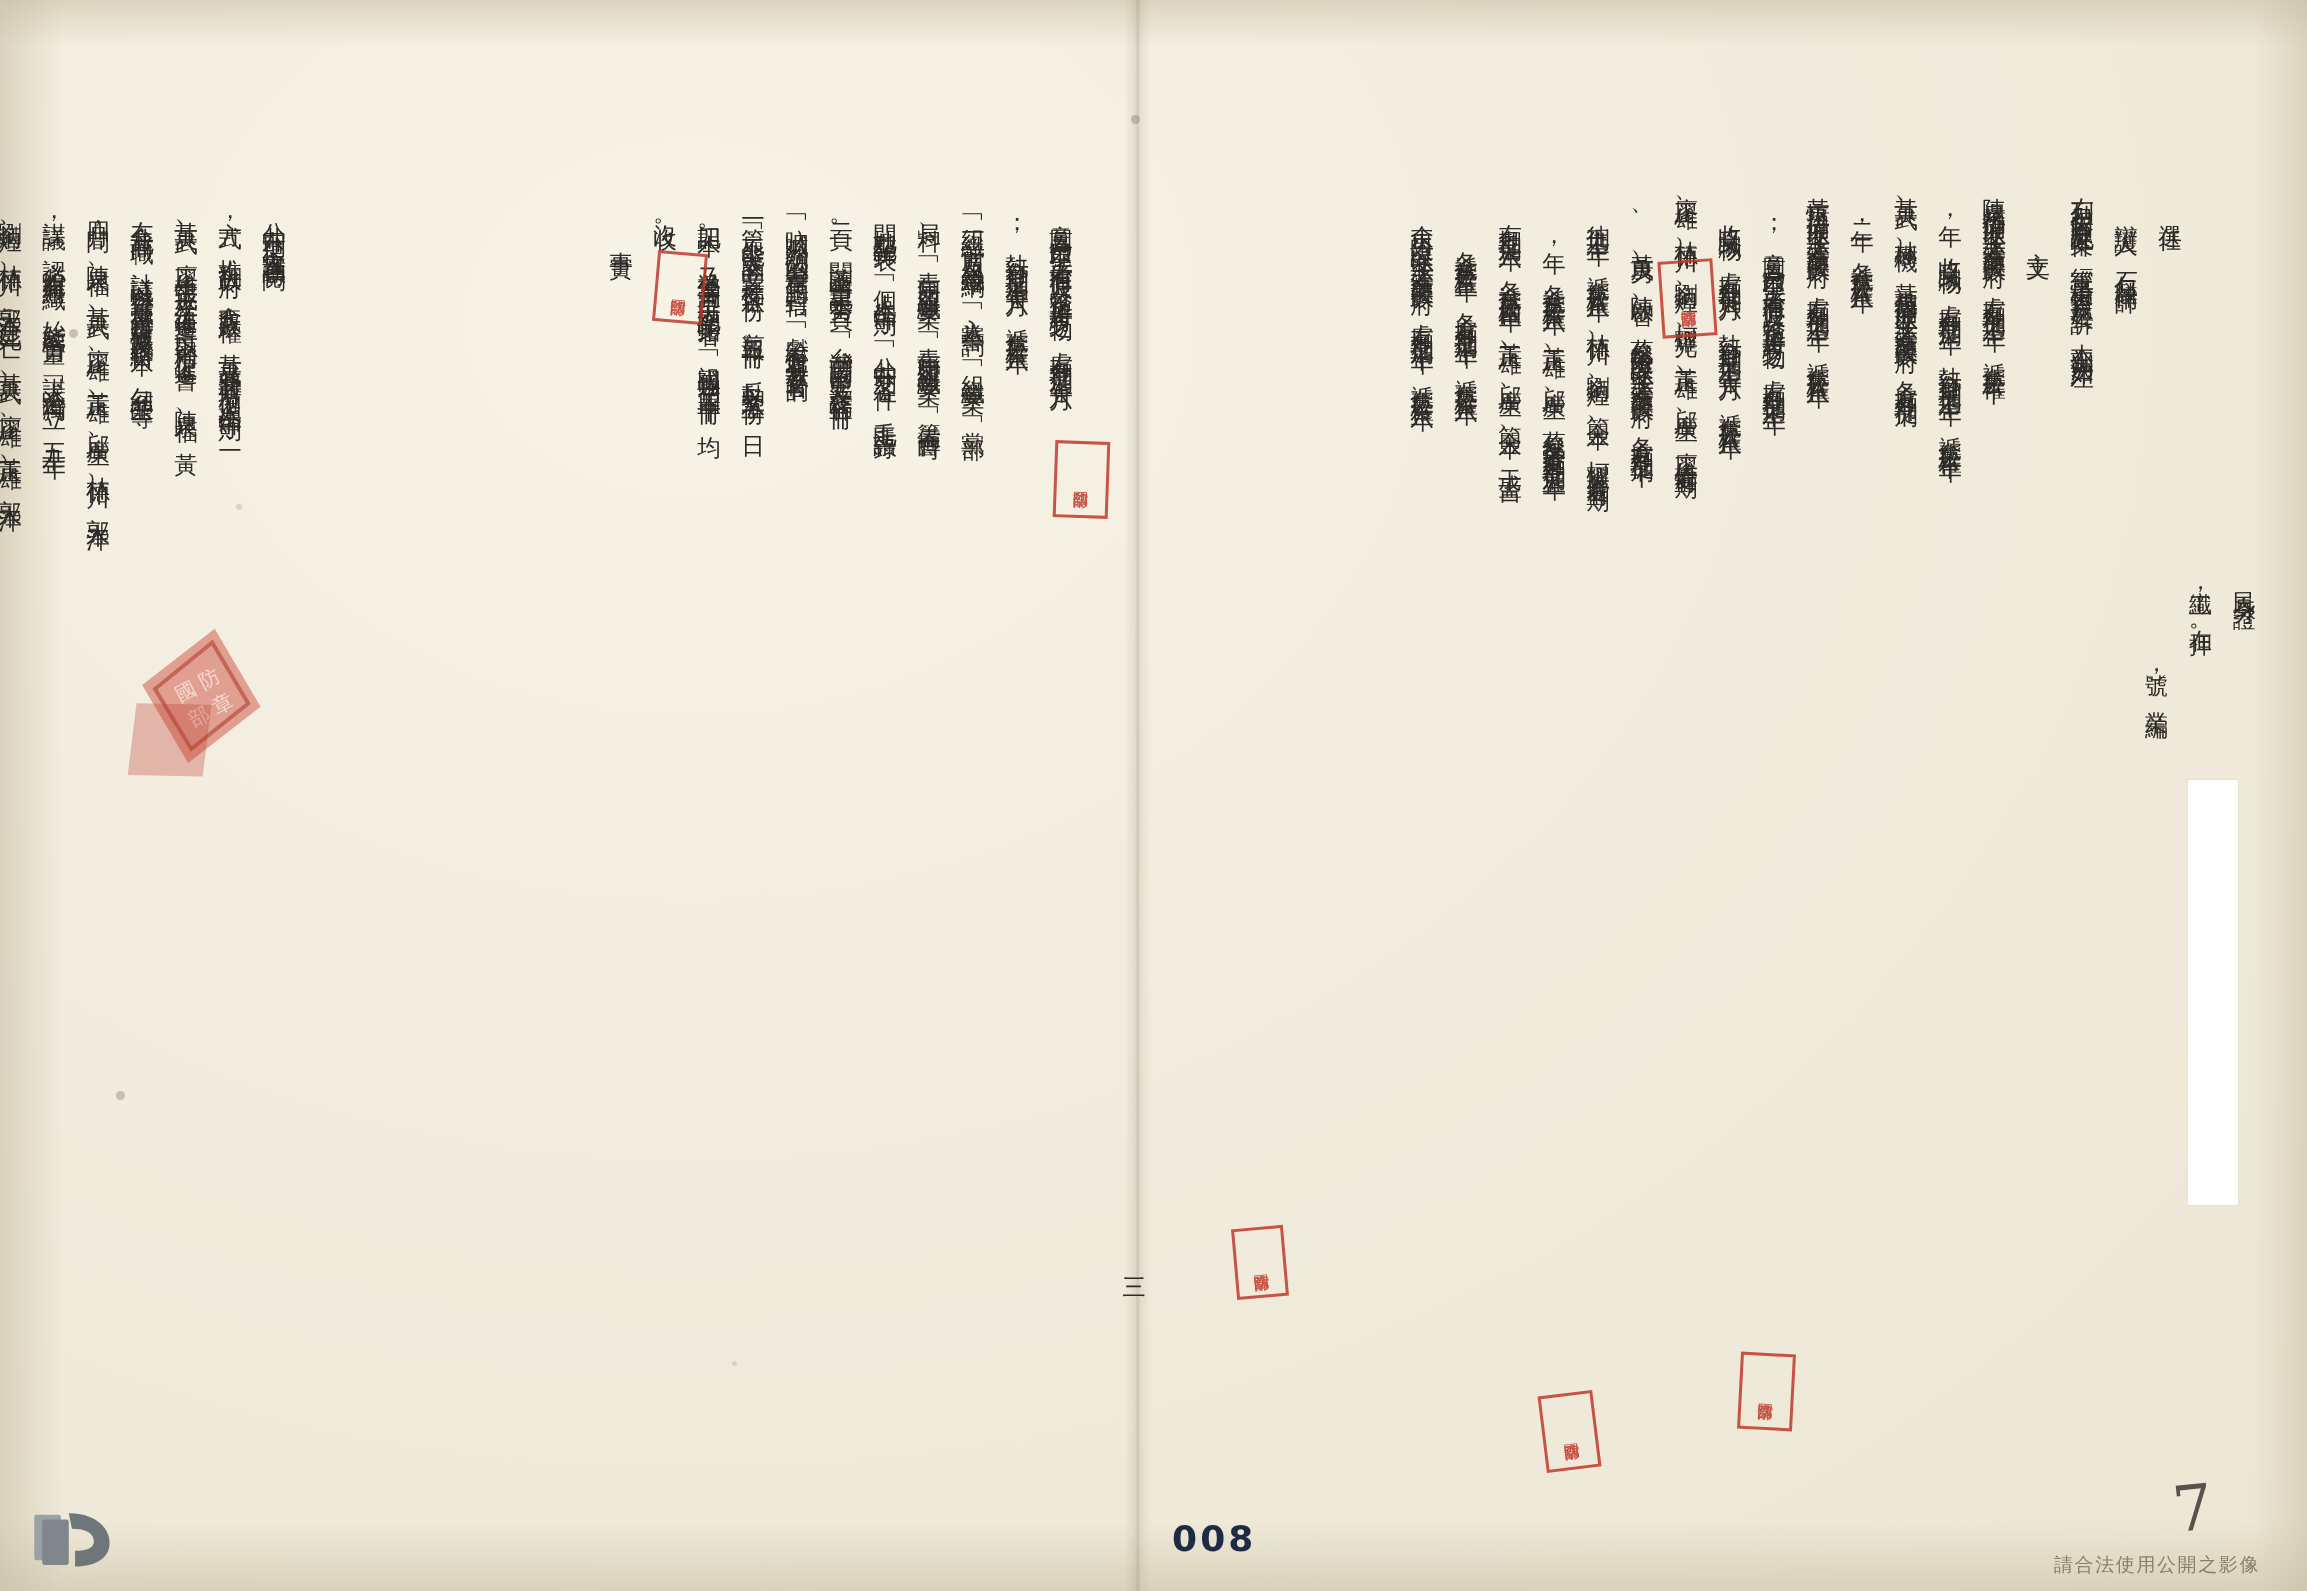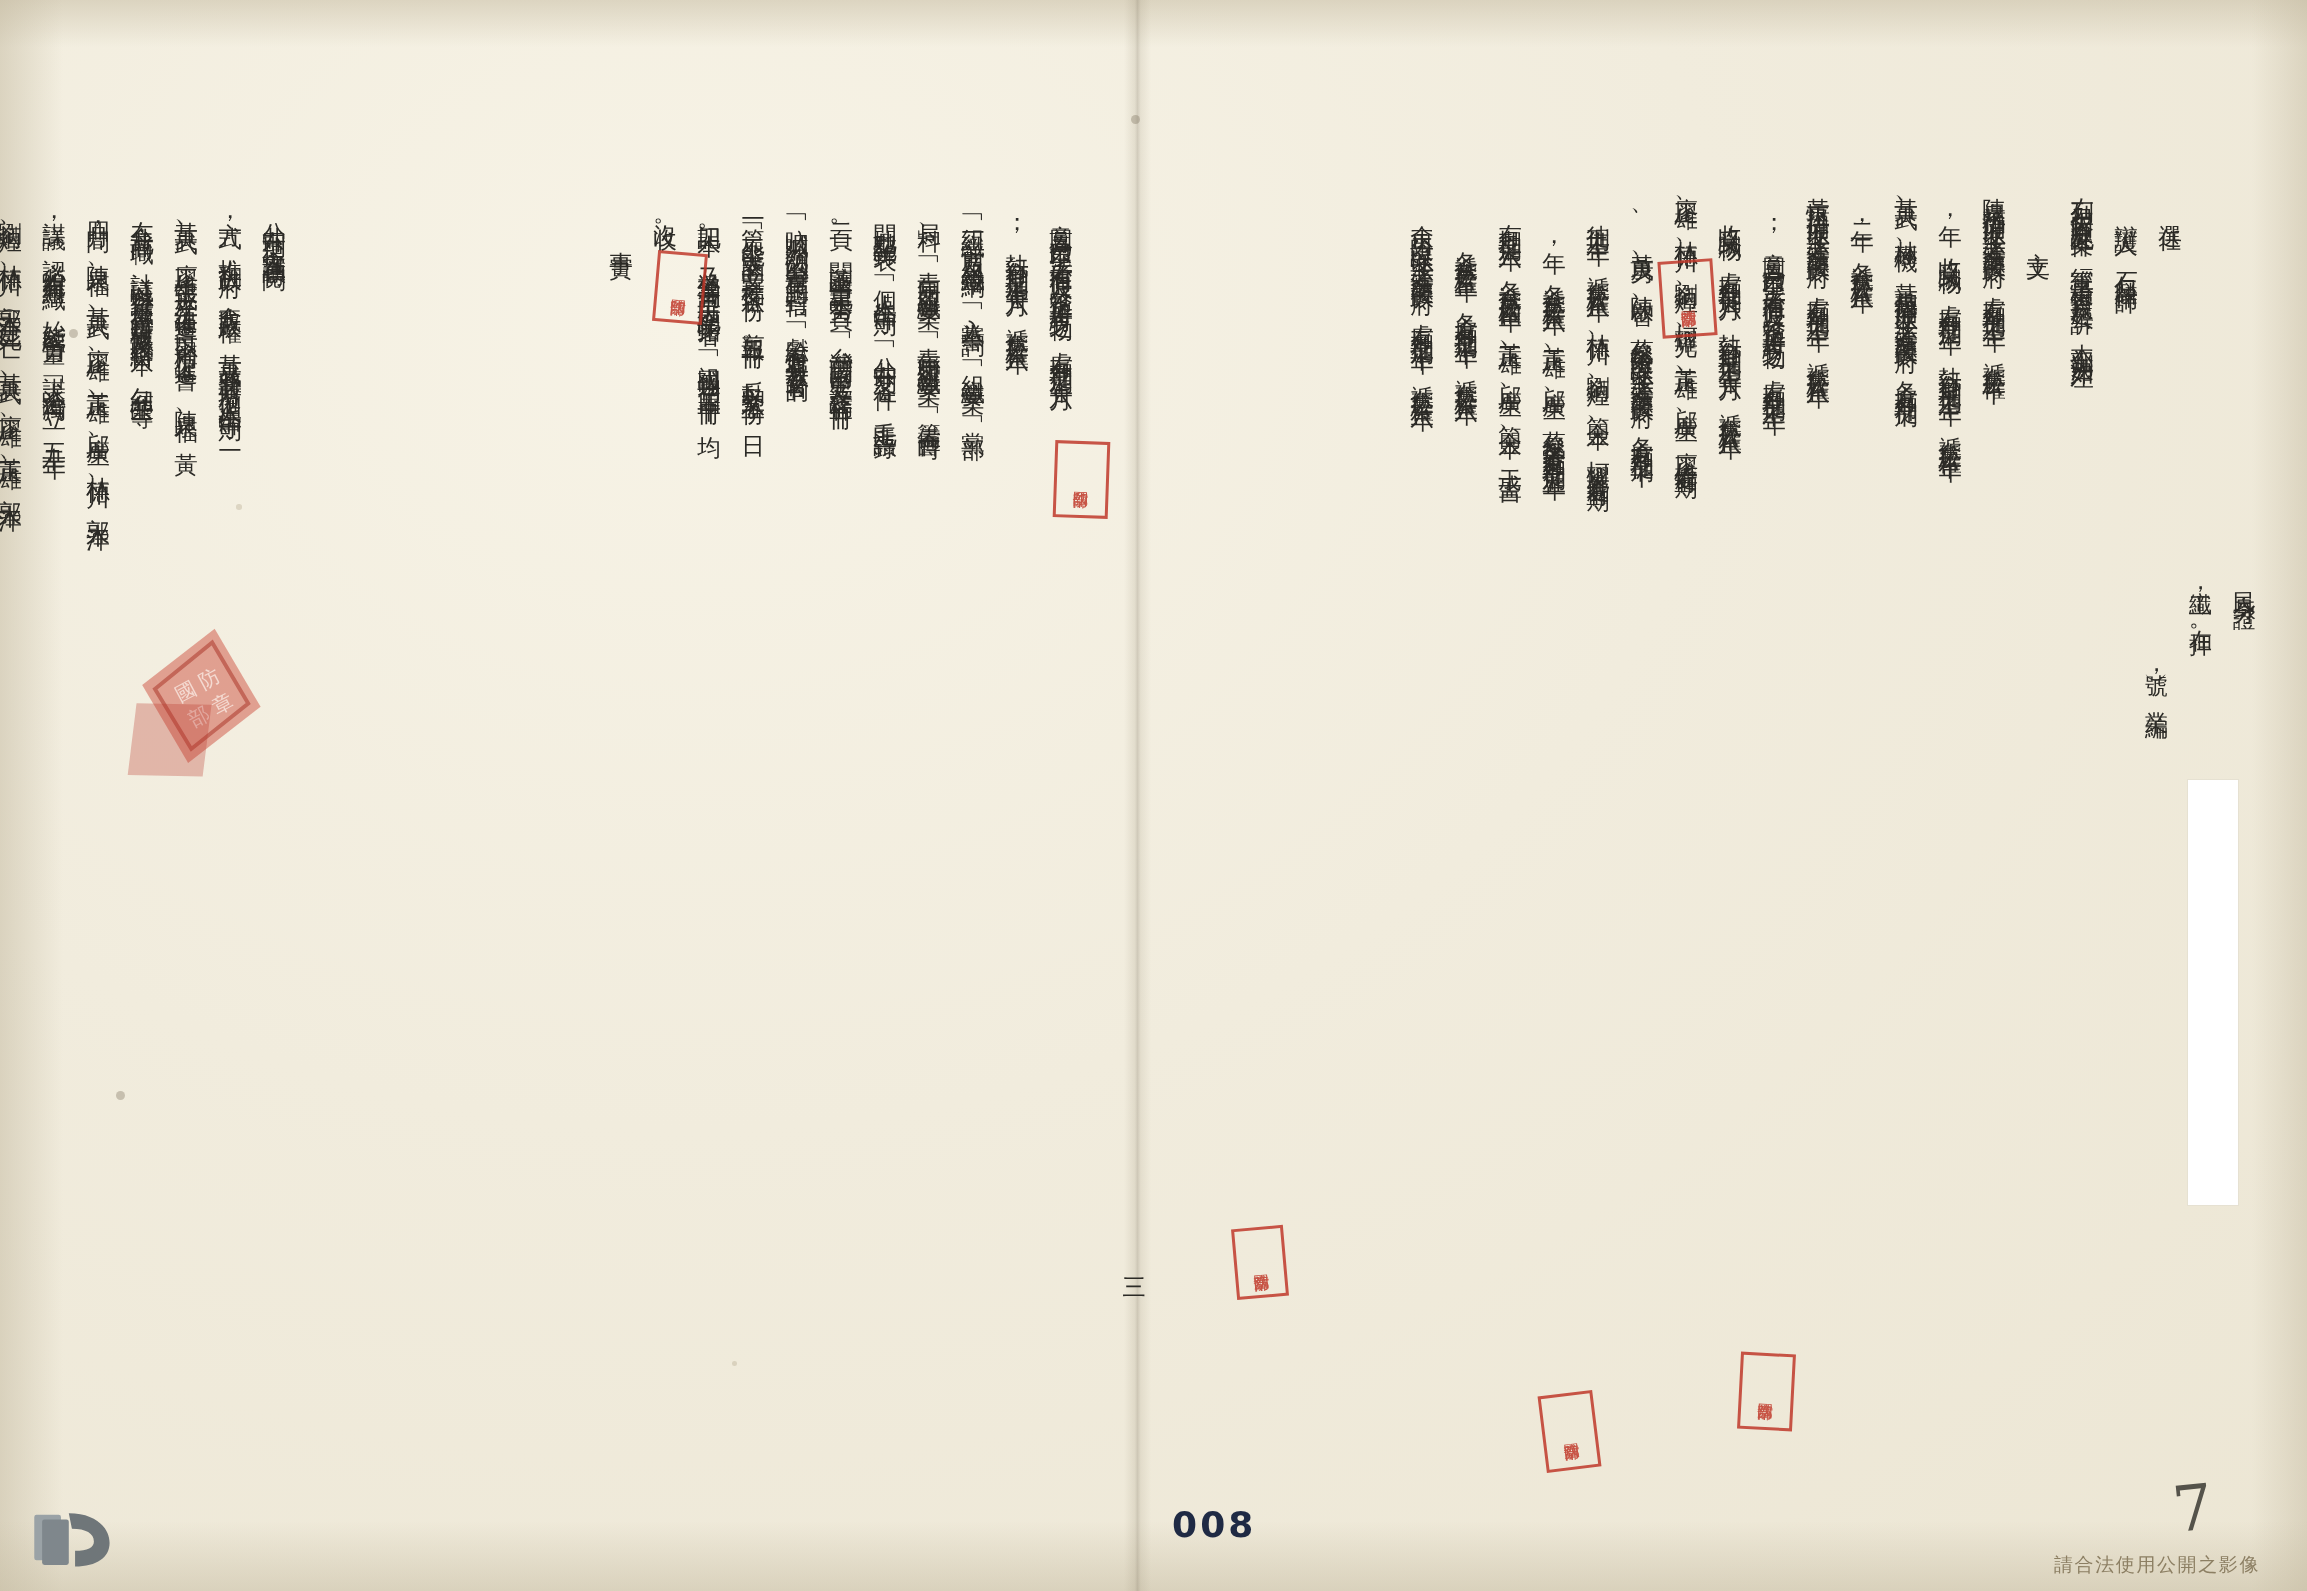--- a/index.html
+++ b/index.html
@@ -79,21 +79,21 @@
   
   #redaction{
     position:absolute;
     top:779px;right:68px;width:50px;height:425px;
     background:#ffffff;
     border:0.8px solid #e6e1d2;
   }
 
   
   #pagenum{
-    position:absolute;bottom:47px;left:1172px;
+    position:absolute;bottom:33px;left:1172px;
     font-family:"DejaVu Sans", sans-serif;
     font-size:36px;font-weight:bold;color:#1f2a44;
     letter-spacing:3.1px;
   }
   
   #pagemark-three{
     position:absolute;top:1259px;right:1157px;
     writing-mode:vertical-rl;text-orientation:upright;
     font-size:23.6px;color:#2b2a26;
   }

